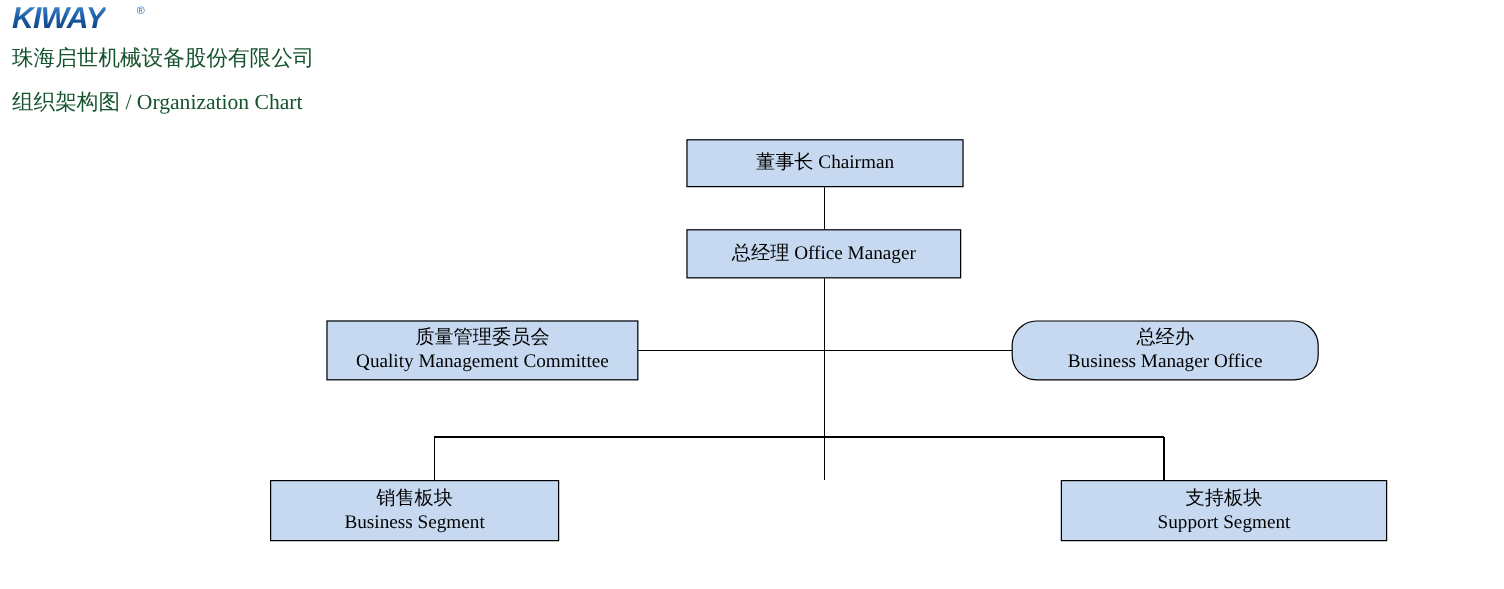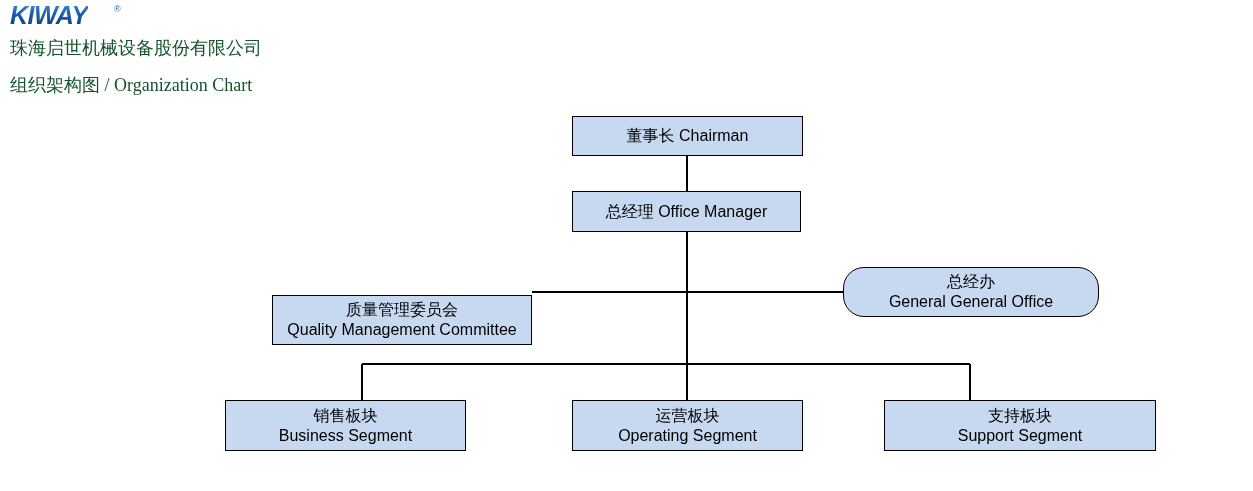--- a/index.html
+++ b/index.html
@@ -86,31 +86,31 @@
   .node {
     position: absolute;
     box-sizing: border-box;
     background: #c6d9f0;
     border: 1.5px solid #000000;
     display: flex;
     flex-direction: column;
     align-items: center;
     justify-content: center;
     text-align: center;
-    font-family: Liberation Sans, sans-serif;
+    font-family: Liberation Serif, serif;
     font-size: 16px;
     line-height: 1.25;
     color: #000000;
   }
   .node .ln { display: block; white-space: nowrap; }
 
   
   #node-chairman   { left: 572px;  top: 116px; width: 231px; height: 40px; }
   #node-gm         { left: 572px;  top: 191px; width: 229px; height: 41px; }
-  #node-qmc        { left: 272px;  top: 267px; width: 260px; height: 50px; margin-top: 28px; }
+  #node-qmc        { left: 272px;  top: 267px; width: 260px; height: 50px; }
   #node-gmo        { left: 843px;  top: 267px; width: 256px; height: 50px; border-radius: 21px; }
   #node-business   { left: 225px;  top: 400px; width: 241px; height: 51px; }
   #node-operating  { left: 572px;  top: 400px; width: 231px; height: 51px; }
   #node-support    { left: 884px;  top: 400px; width: 272px; height: 51px; text-align: center; }
 </style>
 </head>
 <body>
 
 <div id="page">
 
@@ -151,32 +151,28 @@
       <span class="ln">总经理 Office Manager</span>
     </div>
 
     <div class="node" id="node-qmc">
       <span class="ln">质量管理委员会</span>
       <span class="ln">Quality Management Committee</span>
     </div>
 
     <div class="node" id="node-gmo">
       <span class="ln">总经办</span>
-      <span class="ln">General General Office</span>
+      <span class="ln">Business Manager Office</span>
     </div>
 
     <div class="node" id="node-business">
       <span class="ln">销售板块</span>
       <span class="ln">Business Segment</span>
     </div>
 
-    <div class="node" id="node-operating">
-      <span class="ln">运营板块</span>
-      <span class="ln">Operating Segment</span>
-    </div>
 
     <div class="node" id="node-support">
       <span class="ln">支持板块</span>
       <span class="ln">Support Segment</span>
     </div>
 
   </div>
 </div>
 
 </body></html>

